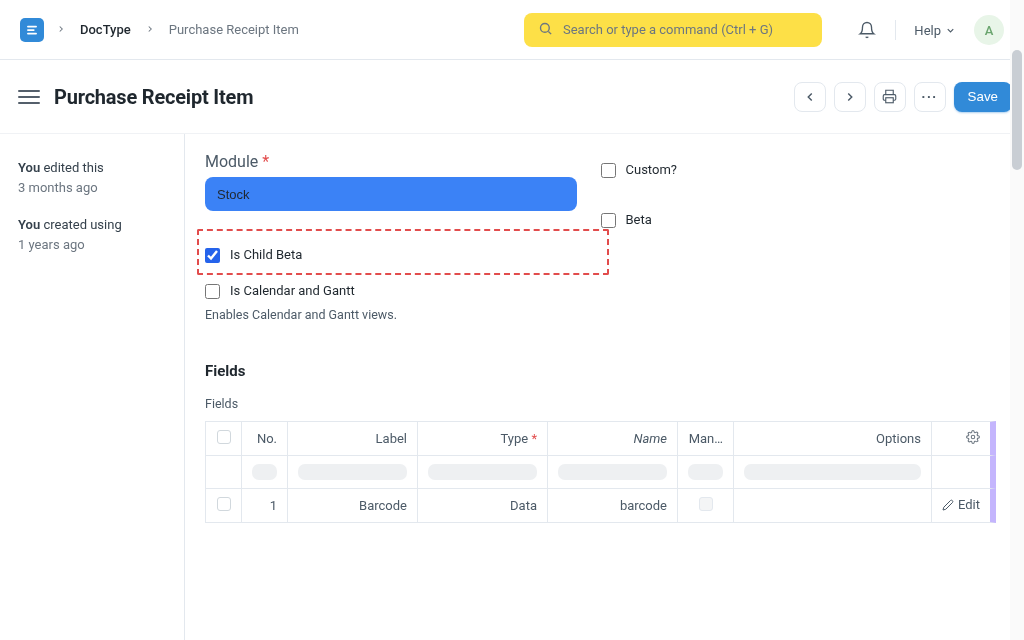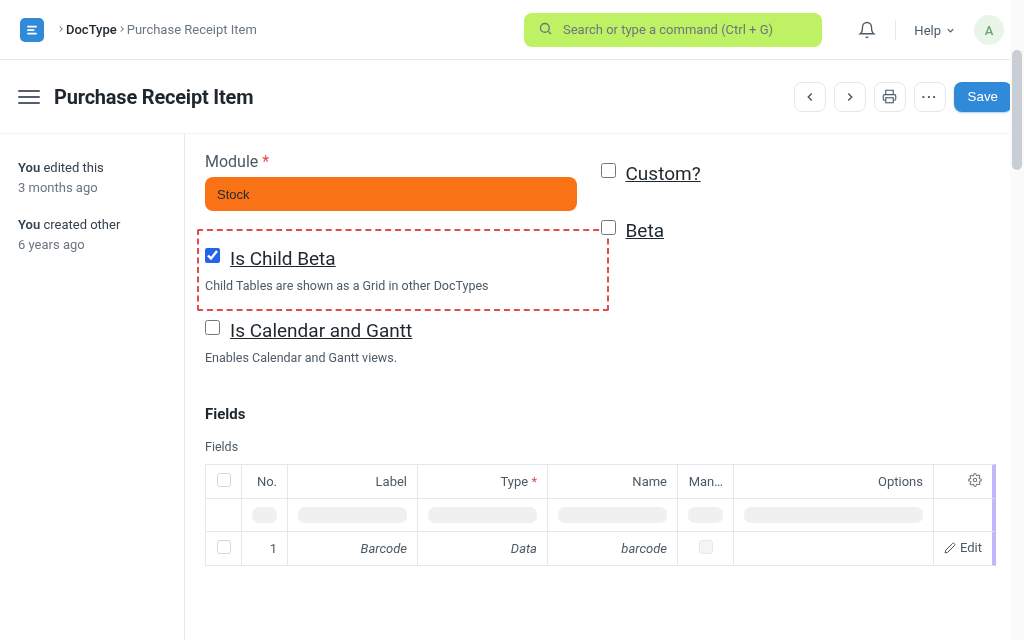--- a/index.html
+++ b/index.html
@@ -2,25 +2,25 @@
 <html><head>
 <meta charset="utf-8">
 <style>
   *{box-sizing:border-box;}
   html,body{margin:0;padding:0;height:640px;width:1024px;overflow:hidden;font-family:-apple-system,BlinkMacSystemFont,"Segoe UI",Roboto,sans-serif;font-size:13px;color:#1f272e;background:#fff;}
   
   .navbar{height:60px;border-bottom:1px solid #e3e8ee;display:flex;align-items:center;padding:0 20px;gap:12px;}
   .navbar-right{height:60px;display:flex;align-items:center;gap:18px;position:absolute;right:20px;top:0;}
   .logo{width:24px;height:24px;background:#318AD8;border-radius:5px;display:flex;align-items:center;justify-content:center;}
   .logo svg{width:14px;height:14px;}
-  .breadcrumb{display:flex;align-items:center;font-size:13px;}
+  .breadcrumb{display:flex;align-items:center;gap:14px;font-size:13px;}
   .breadcrumb a{color:#1f272e;text-decoration:none;font-weight:500;}
   .breadcrumb span.current{color:#6c7680;}
   .chev{color:#6c7680;}
-  .searchbox{width:298px;height:34px;background:#bef264;border-radius:8px;display:flex;align-items:center;padding:0 14px;gap:10px;color:#6c7680;position:absolute;left:524px;text-align:right;}
+  .searchbox{width:298px;height:34px;background:#fde047;border-radius:8px;display:flex;align-items:center;padding:0 14px;gap:10px;color:#6c7680;position:absolute;left:524px;text-align:right;}
   .bell-wrap{width:20px;height:20px;display:flex;align-items:center;justify-content:center;color:#4c5a67;}
   .help{display:flex;align-items:center;gap:4px;color:#4c5a67;cursor:pointer;}
   .vdiv{width:1px;height:20px;background:#e3e8ee;}
   .avatar{width:30px;height:30px;border-radius:50%;background:#e8f5e8;color:#6aa56e;display:flex;align-items:center;justify-content:center;font-weight:500;}
   
   .page-head{height:74px;border-bottom:.5px solid #f0f2f5;display:flex;align-items:center;padding:0 12px 0 18px;gap:14px;}
   .menu-toggle{width:22px;height:22px;display:flex;flex-direction:column;justify-content:center;gap:4px;cursor:pointer;}
   .menu-toggle span{height:2px;background:#545f6b;border-radius:2px;}
   .page-title{font-size:20px;font-weight:700;letter-spacing:-0.2px;}
   .page-actions{margin-left:auto;display:flex;gap:8px;align-items:center;}
@@ -29,48 +29,48 @@
   
   .body{display:flex;height:calc(640px - 60px - 74px);}
   .timeline{width:184px;padding:24px 12px 0 18px;font-size:13px;color:#35414c;}
   .timeline .entry{margin-bottom:18px;line-height:1.5;}
   .timeline b{font-weight:600;}
   .timeline .ago{color:#6c7680;}
   .form-area{flex:1;border-left:1px solid #e3e8ee;overflow-y:auto;padding:18px 28px 0 20px;}
   .field-group{margin-bottom:18px;}
   .field-label{font-size:16px;color:#4c5a67;margin-bottom:6px;}
   .req{color:#e24c4c;}
-  .form-input{width:100%;max-width:372px;height:34px;background:#f97316;border:none;border-radius:8px;padding:0 12px;font-size:13px;color:#1f272e;}
+  .form-input{width:100%;max-width:372px;height:34px;background:#3b82f6;border:none;border-radius:8px;padding:0 12px;font-size:13px;color:#1f272e;}
   .two-col{display:flex;}
   .col{flex:1;max-width:400px;}
   .check-row{display:flex;align-items:flex-start;gap:10px;margin-bottom:8px;margin-top:8px;}
   .check-row input[type=checkbox]{width:15px;height:15px;accent-color:#2563eb;margin:1px 0 0 0;flex-shrink:0;}
-  .check-label{font-size:19px;color:#1f272e;text-decoration:underline;}
+  .check-label{font-size:13px;color:#1f272e;}
   .check-desc{font-size:12.5px;color:#4c5a67;margin:4px 0 14px 0;}
   .highlight-box{border:2px dashed #e24c4c;border-radius:2px;padding:8px 6px 2px 6px;margin-left:-8px;margin-right:-8px;margin-top:4px;margin-bottom:4px;}
   .section-head{font-size:15px;font-weight:700;margin:26px 0 16px 0;}
   .sub-label{font-size:12.5px;color:#4c5a67;margin-bottom:10px;}
   
   table.fields{width:100%;border-collapse:separate;border-spacing:0;font-size:13px;}
   table.fields th,table.fields td{border:1px solid #e3e8ee;border-right:none;border-bottom:none;padding:8px 10px;text-align:right;font-weight:400;color:#4c5a67;}
-  table.fields th:last-child,table.fields td:last-child{border-right:4px solid #c4b5fd;}
+  table.fields th:last-child,table.fields td:last-child{border-right:6px solid #c4b5fd;}
   table.fields tr:last-child td{border-bottom:1px solid #e3e8ee;}
   table.fields th{background:#fff;color:#4c5a67;}
   .col-check{width:36px;text-align:center;}
   .col-no{width:46px;}
   .col-label{width:130px;}
   .col-type{width:130px;}
-  .col-name{width:130px;}
+  .col-name{width:130px;font-style:italic;}
   .col-man{width:56px;}
   .col-opts{}
   .col-gear{width:40px;text-align:center;}
   .skel{height:16px;background:#eef0f2;border-radius:7px;}
   .inrow-check{width:14px;height:14px;border:1px solid #d1d8dd;border-radius:3px;display:inline-block;}
   .edit-link{color:#4c5a67;display:inline-flex;align-items:center;gap:4px;cursor:pointer;}
-  .bold{font-weight:600;color:#1f272e;font-style:italic;}
+  .bold{font-weight:600;color:#1f272e;}
   .scroll-track{position:absolute;right:0;top:0;width:14px;height:640px;background:#fafafa;}
   .scroll-thumb{position:absolute;right:2px;top:50px;width:10px;height:120px;background:#c9ced4;border-radius:5px;}
 </style>
 </head>
 <body>
 
 <div class="navbar">
   <div class="logo">
     <svg viewBox="0 0 24 24" fill="none" stroke="white" stroke-width="3" stroke-linecap="round">
         <path d="M5 6h14M5 12h10M5 18h14"></path>
@@ -147,42 +147,41 @@
   </div>
 </div>
 
 <div class="body">
   <div class="timeline">
     <div class="entry">
       <b>You</b> <span>edited this</span><br>
       <span class="ago">3 months ago</span>
     </div>
     <div class="entry">
-      <b>You</b> <span>created other</span><br>
-      <span class="ago">6 years ago</span>
+      <b>You</b> <span>created using</span><br>
+      <span class="ago">1 years ago</span>
     </div>
   </div>
 
   <div class="form-area">
     <div class="two-col">
 
       <div class="col">
         <div class="field-group">
           <div class="field-label">
             <span>Module</span> <span class="req">*</span>
           </div>
           <input class="form-input" value="Stock" style="">
         </div>
 
         <div class="highlight-box">
           <div class="check-row">
             <input type="checkbox" checked="" style="">
             <span class="check-label">Is Child Beta</span>
           </div>
-          <div class="check-desc">Child Tables are shown as a Grid in other DocTypes</div>
         </div>
 
 
         <div class="check-row">
           <input type="checkbox" style="">
           <span class="check-label">Is Calendar and Gantt</span>
         </div>
         <div class="check-desc">Enables Calendar and Gantt views.</div>
 
       </div>

